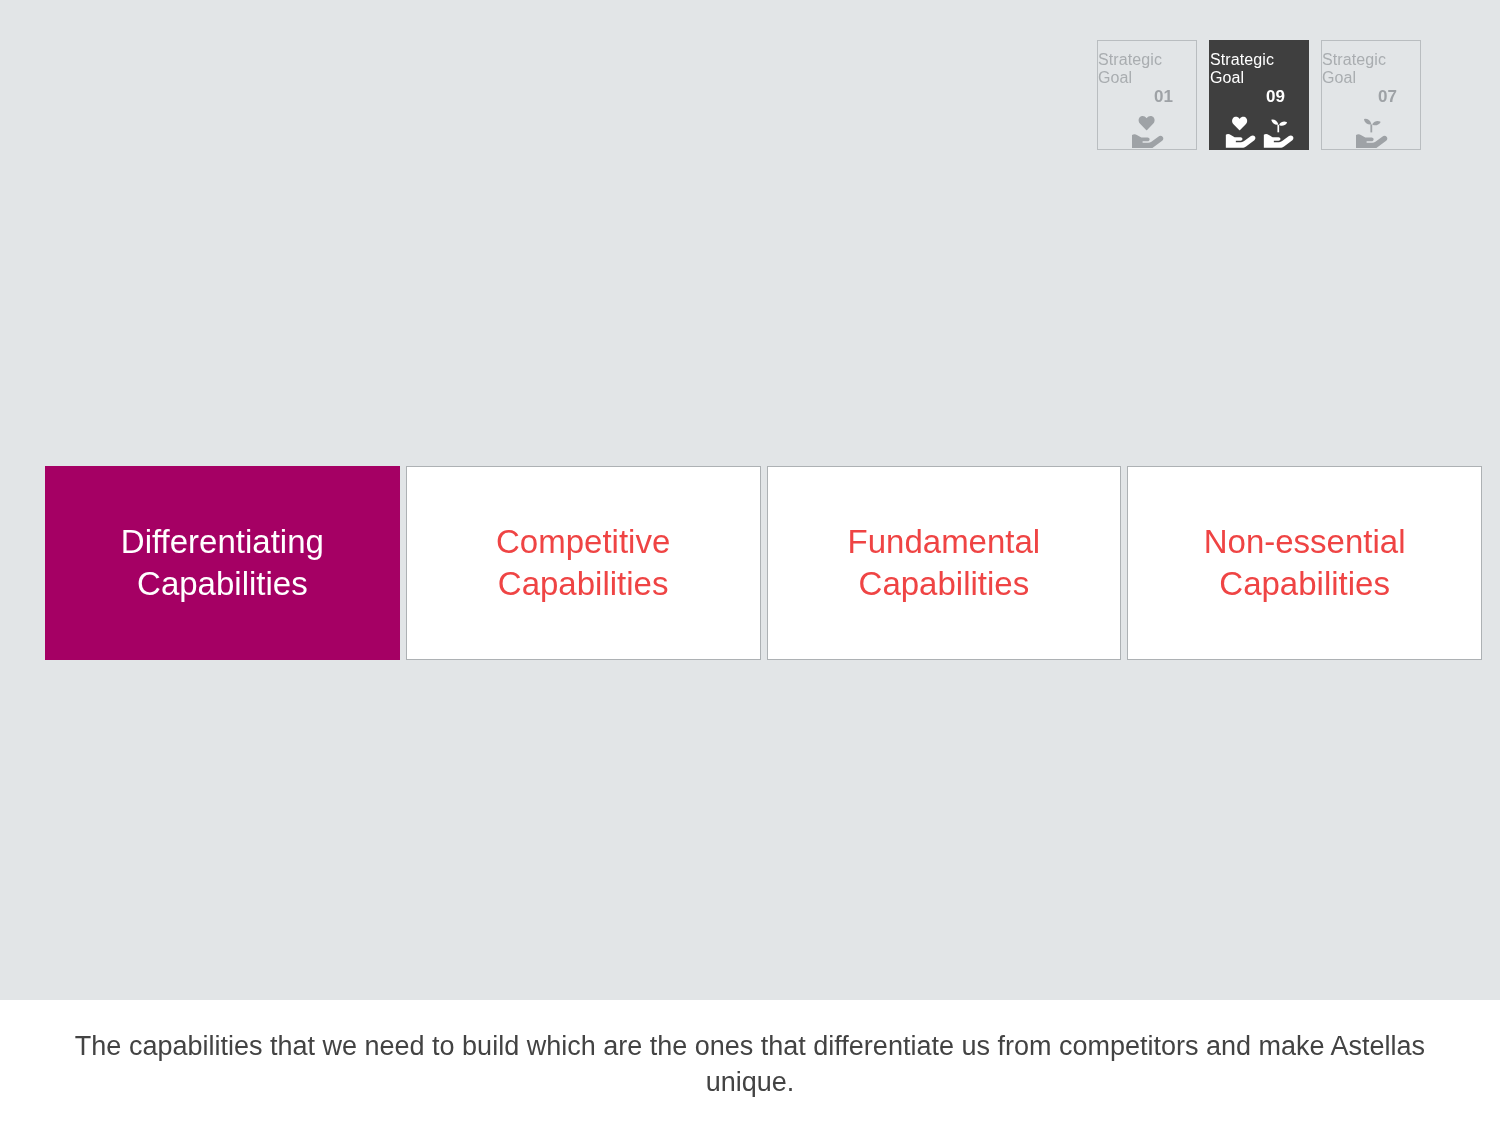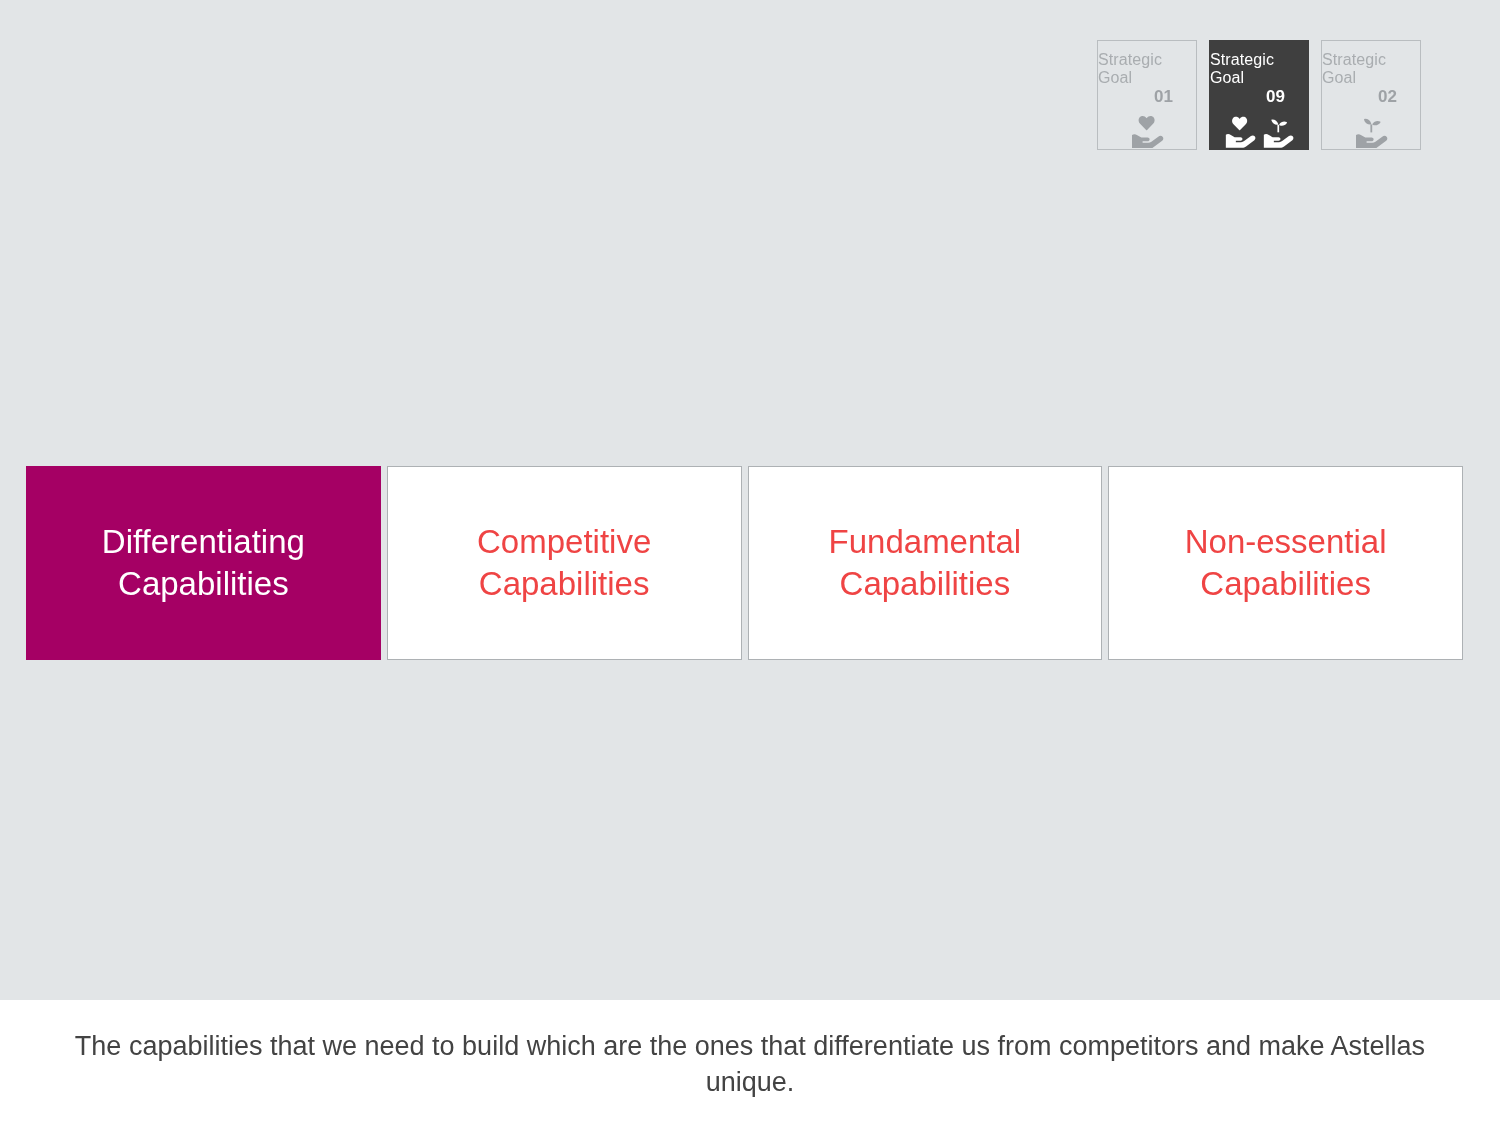--- a/index.html
+++ b/index.html
@@ -78,21 +78,21 @@
     display: flex;
     gap: 4px;
     align-items: center;
     justify-content: center;
   }
   .goal-tile-icons svg { display: block; }
 
   
   #capability-row {
     position: absolute;
-    left: 26px;
+    left: 45px;
     top: 466px;
     width: 1437px;
     height: 194px;
     display: flex;
     gap: 6px;
     border-radius: 7px;
   }
   .cap-box {
     flex: 1 1 0;
     box-sizing: border-box;
@@ -175,21 +175,21 @@
             <path fill="#ffffff" d="M19.4 9.9c1.7-2.6 5.0-3.6 7.8-2.3 0.3 0.2 0.4 0.6 0.2 0.9-1.7 2.6-5.0 3.6-7.8 2.3-0.3-0.2-0.4-0.6-0.2-0.9z"></path>
             <rect x="17.4" y="10.4" width="1.8" height="8.0" fill="#ffffff"></rect>
             <path fill="#ffffff" d="M3.0 21.0c1.8-1.2 3.6-0.8 5.3 0.2l4.0 2.4h6.3c1.1 0 2.0 0.8 2.0 1.8 0 1.0-0.9 1.8-2.0 1.8h-5.0v1.6h5.6c1.2 0 2.3-0.4 3.2-1.1l7.2-5.3c1.3-1.0 3.2-0.8 4.2 0.5 0.9 1.2 0.6 2.9-0.6 3.8l-8.8 6.6c-1.2 0.9-2.6 1.4-4.1 1.4H3.0z"></path>
           </svg>
         </span>
       </div>
     </div>
 
     <div class="goal-tile">
       <div class="goal-tile-label">Strategic Goal</div>
-      <div class="goal-tile-num">02</div>
+      <div class="goal-tile-num">07</div>
       <div class="goal-tile-icons">
         <span>
           <svg width="36" height="34" viewBox="0 0 36 34" aria-hidden="true">
             <path fill="#9ea2a6" d="M18.2 9.6c-0.8-3.0-3.6-5.0-6.7-4.7-0.4 0-0.6 0.4-0.5 0.8 0.8 3.0 3.6 5.0 6.7 4.7 0.4 0 0.6-0.4 0.5-0.8z"></path>
             <path fill="#9ea2a6" d="M19.4 9.9c1.7-2.6 5.0-3.6 7.8-2.3 0.3 0.2 0.4 0.6 0.2 0.9-1.7 2.6-5.0 3.6-7.8 2.3-0.3-0.2-0.4-0.6-0.2-0.9z"></path>
             <rect x="17.4" y="10.4" width="1.8" height="8.0" fill="#9ea2a6"></rect>
             <path fill="#9ea2a6" d="M3.0 21.0c1.8-1.2 3.6-0.8 5.3 0.2l4.0 2.4h6.3c1.1 0 2.0 0.8 2.0 1.8 0 1.0-0.9 1.8-2.0 1.8h-5.0v1.6h5.6c1.2 0 2.3-0.4 3.2-1.1l7.2-5.3c1.3-1.0 3.2-0.8 4.2 0.5 0.9 1.2 0.6 2.9-0.6 3.8l-8.8 6.6c-1.2 0.9-2.6 1.4-4.1 1.4H3.0z"></path>
           </svg>
         </span>
       </div>

